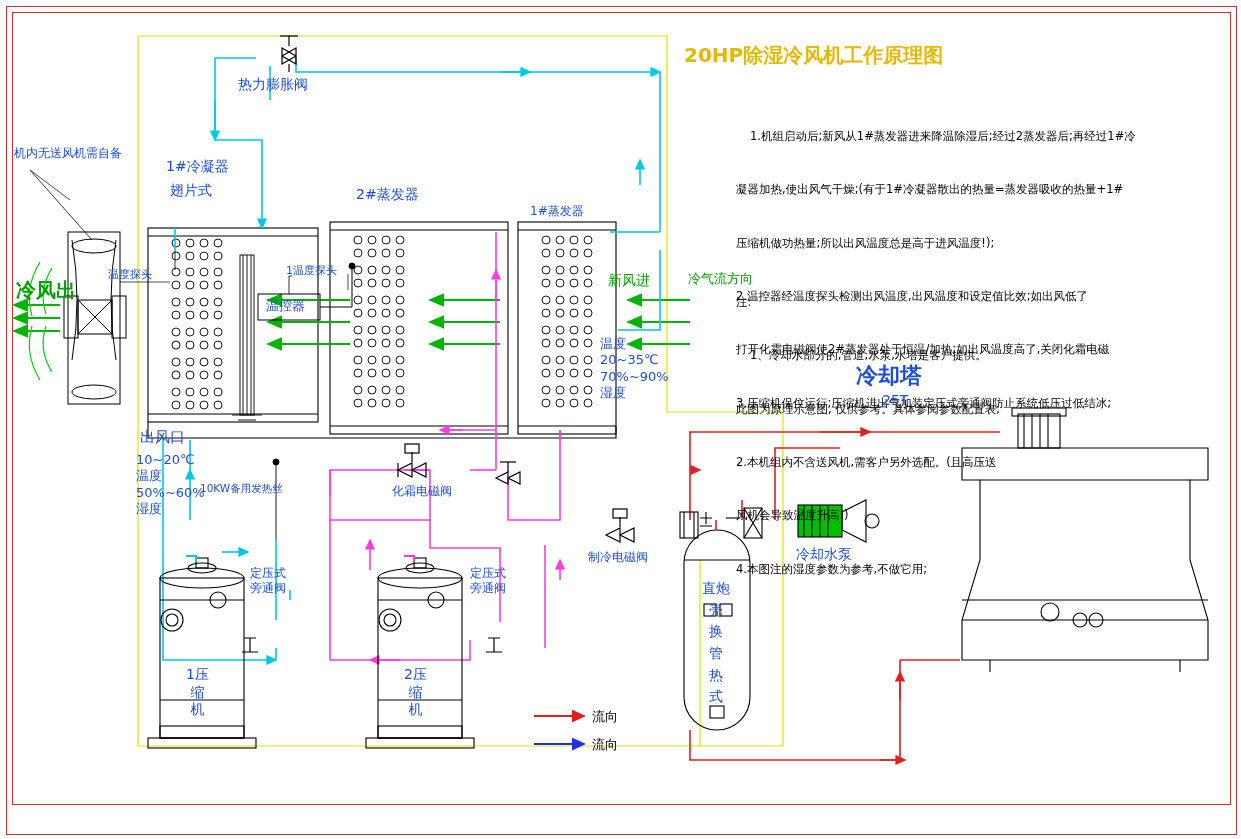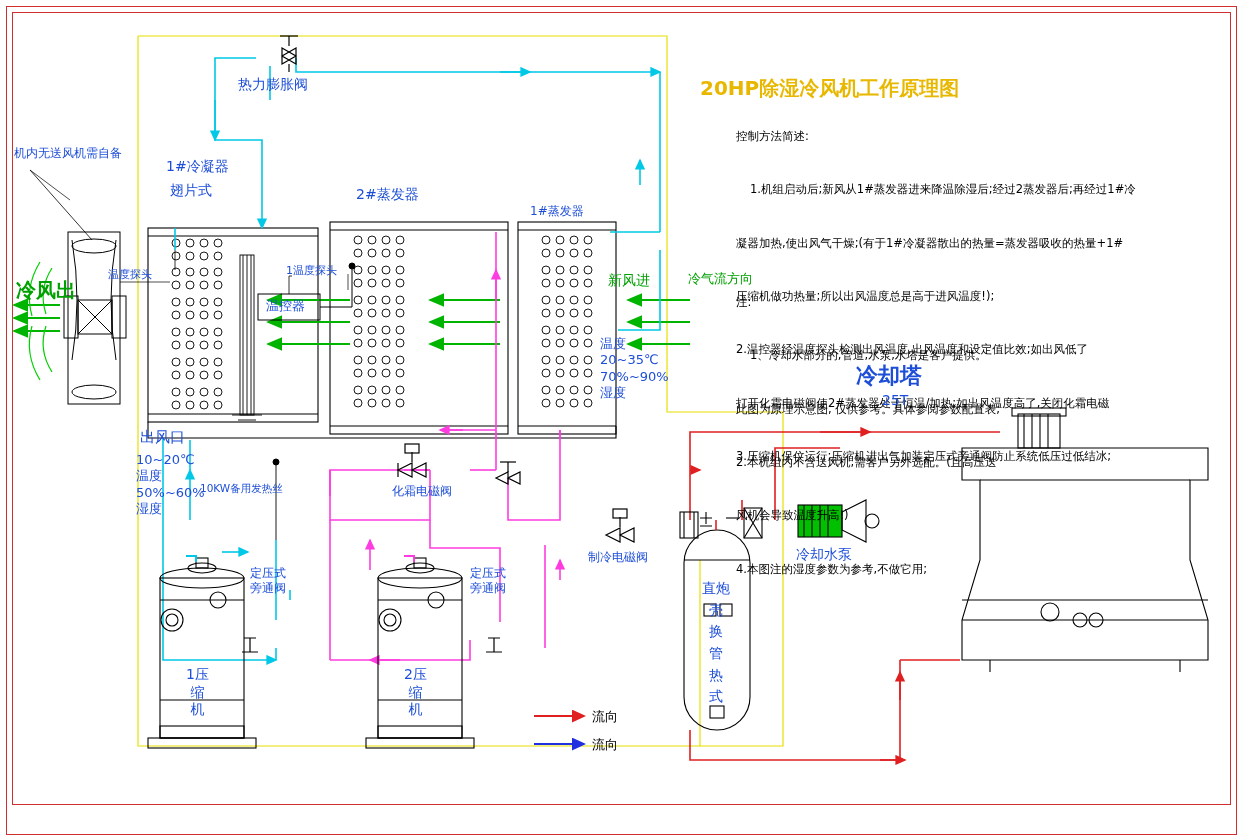--- a/index.html
+++ b/index.html
@@ -455,24 +455,23 @@
       <line x1="534" y1="716" x2="584" y2="716" stroke="#e02020" marker-end="url(#arrR)"></line>
       <line x1="534" y1="744" x2="584" y2="744" stroke="#2030e0" marker-end="url(#arrB)"></line>
     </g>
 
     <path d="M30,170 L70,200" stroke="#000" stroke-width="0.7" fill="none"></path>
 
     <path d="M120,282 L170,282" stroke="#000" stroke-width="0.7" fill="none"></path>
     <path d="M348,274 L348,290" stroke="#000" stroke-width="0.7" fill="none"></path>
   </svg>
 
-  <div class="title" style="left:700px;top:42px;margin-top:33px;">20HP除湿冷风机工作原理图</div>
+  <div class="title" style="left:684px;top:42px;">20HP除湿冷风机工作原理图</div>
 
   <div class="note" style="left:736px;top:92px;width:300px;">
-    <div>控制方法简述:</div>
     <div style="text-indent:14px;">1.机组启动后;新风从1#蒸发器进来降温除湿后;经过2蒸发器后;再经过1#冷</div>
     <div>凝器加热,使出风气干燥;(有于1#冷凝器散出的热量=蒸发器吸收的热量+1#</div>
     <div>压缩机做功热量;所以出风温度总是高于进风温度!);</div>
     <div>2.温控器经温度探头检测出风温度,出风温度和设定值比效;如出风低了</div>
     <div>打开化霜电磁阀使2#蒸发器处于恒温/加热;如出风温度高了,关闭化霜电磁</div>
     <div>3.压缩机保伩运行;压缩机进出气加装定压式旁通阀防止系统低压过低结冰;</div>
   </div>
 
   <div class="note" style="left:736px;top:258px;width:320px;">
     <div>注:</div>

